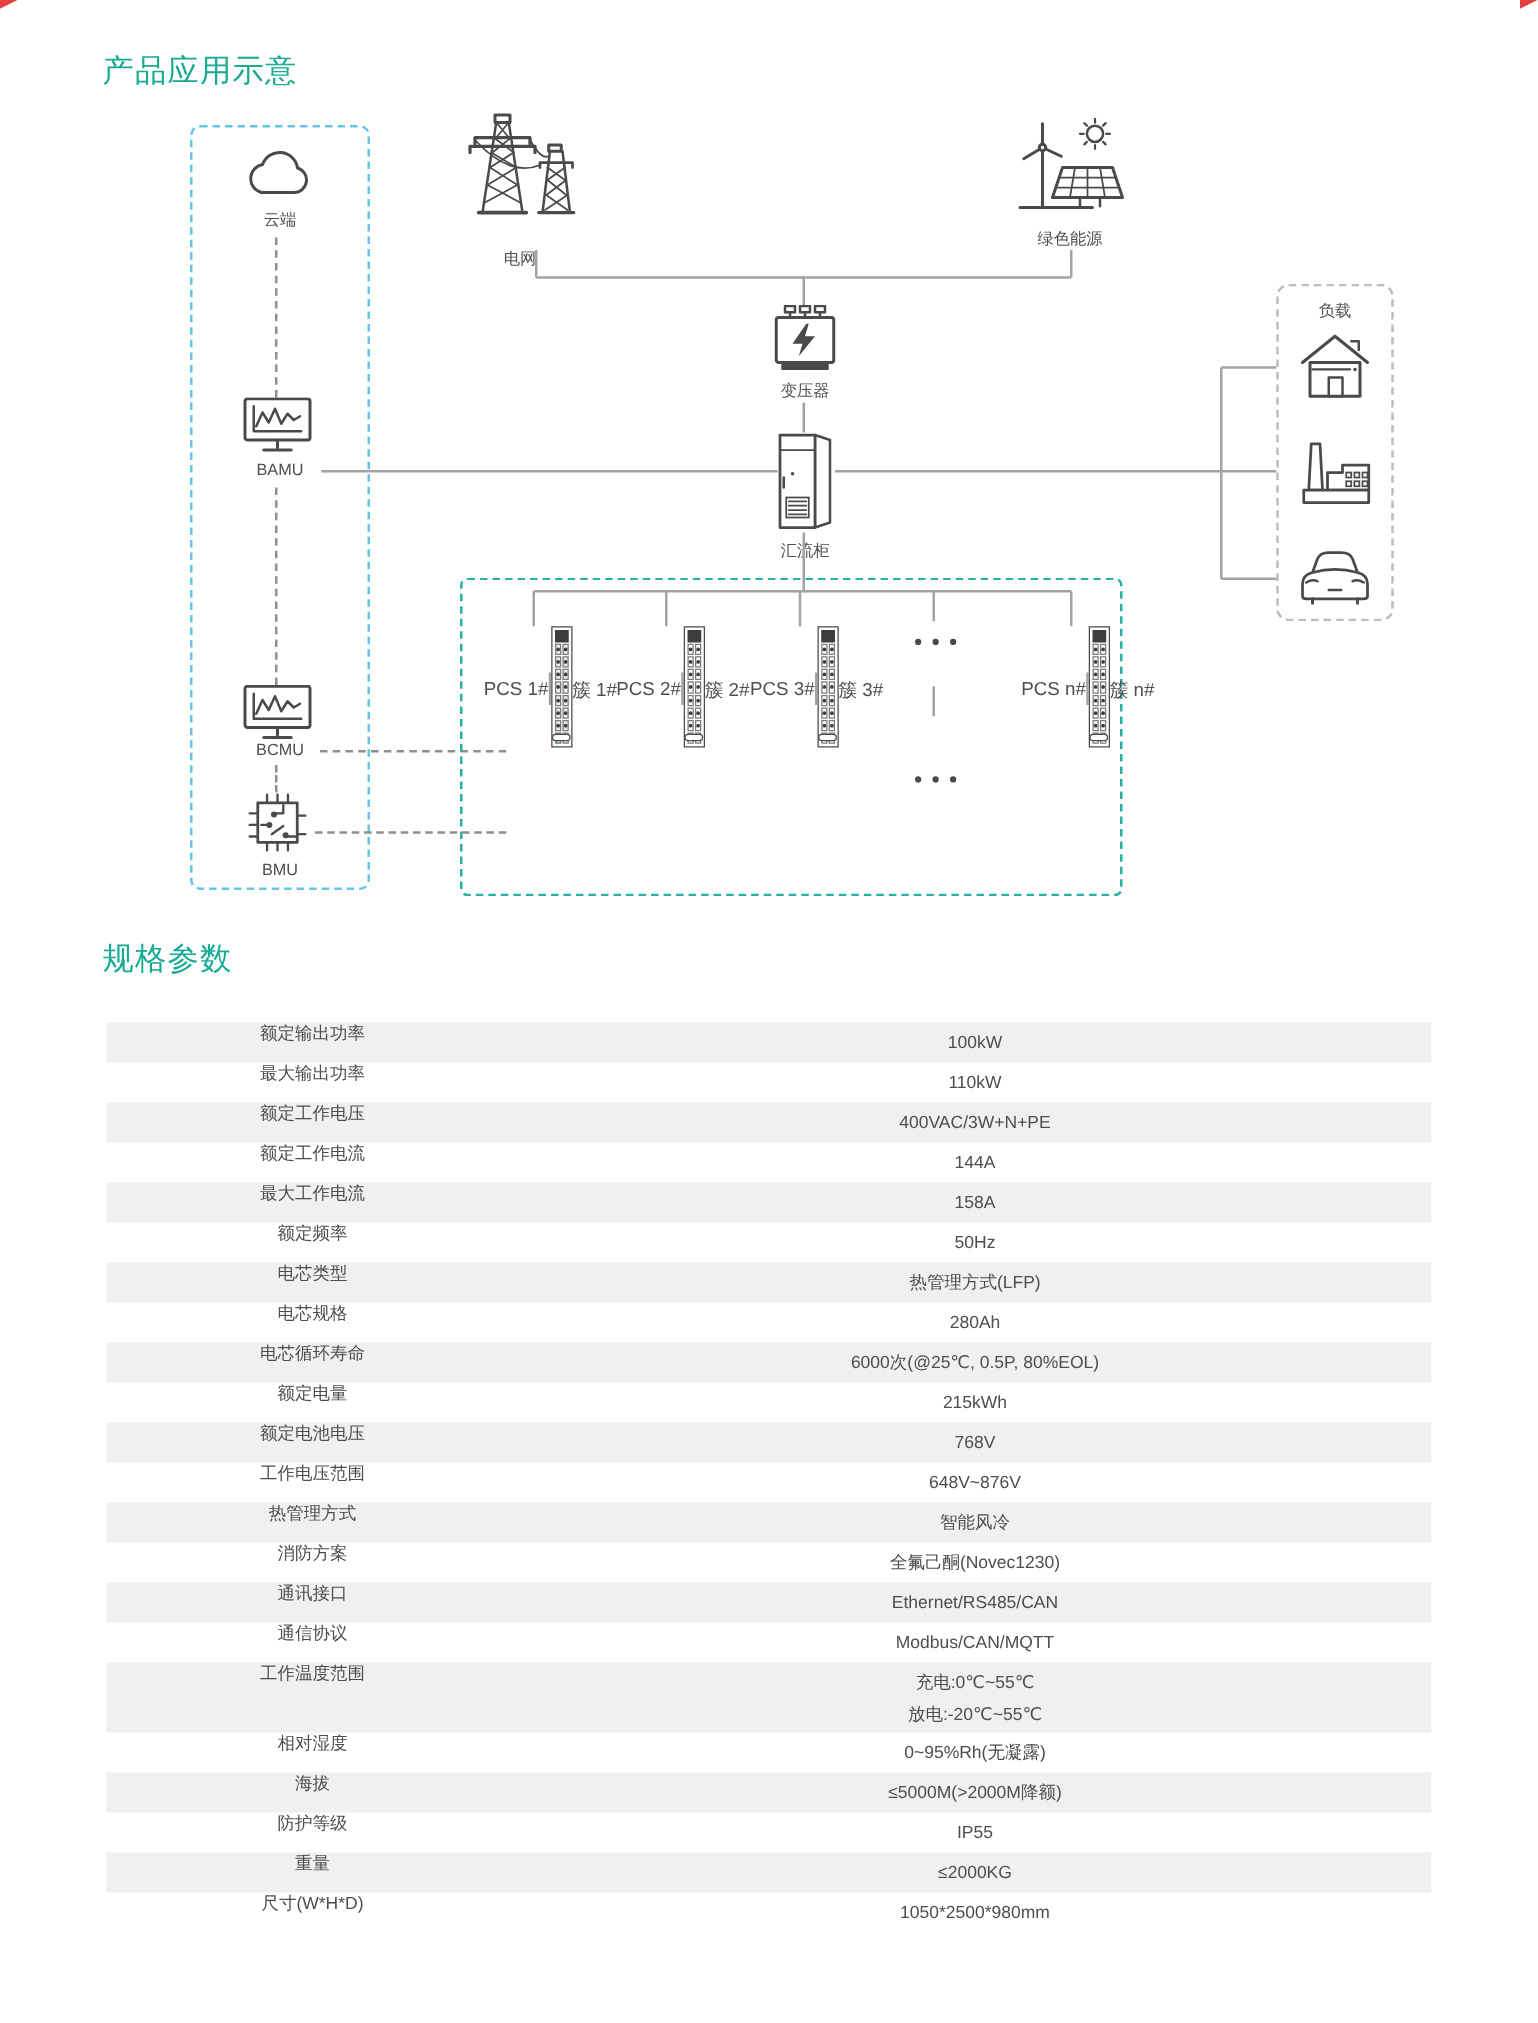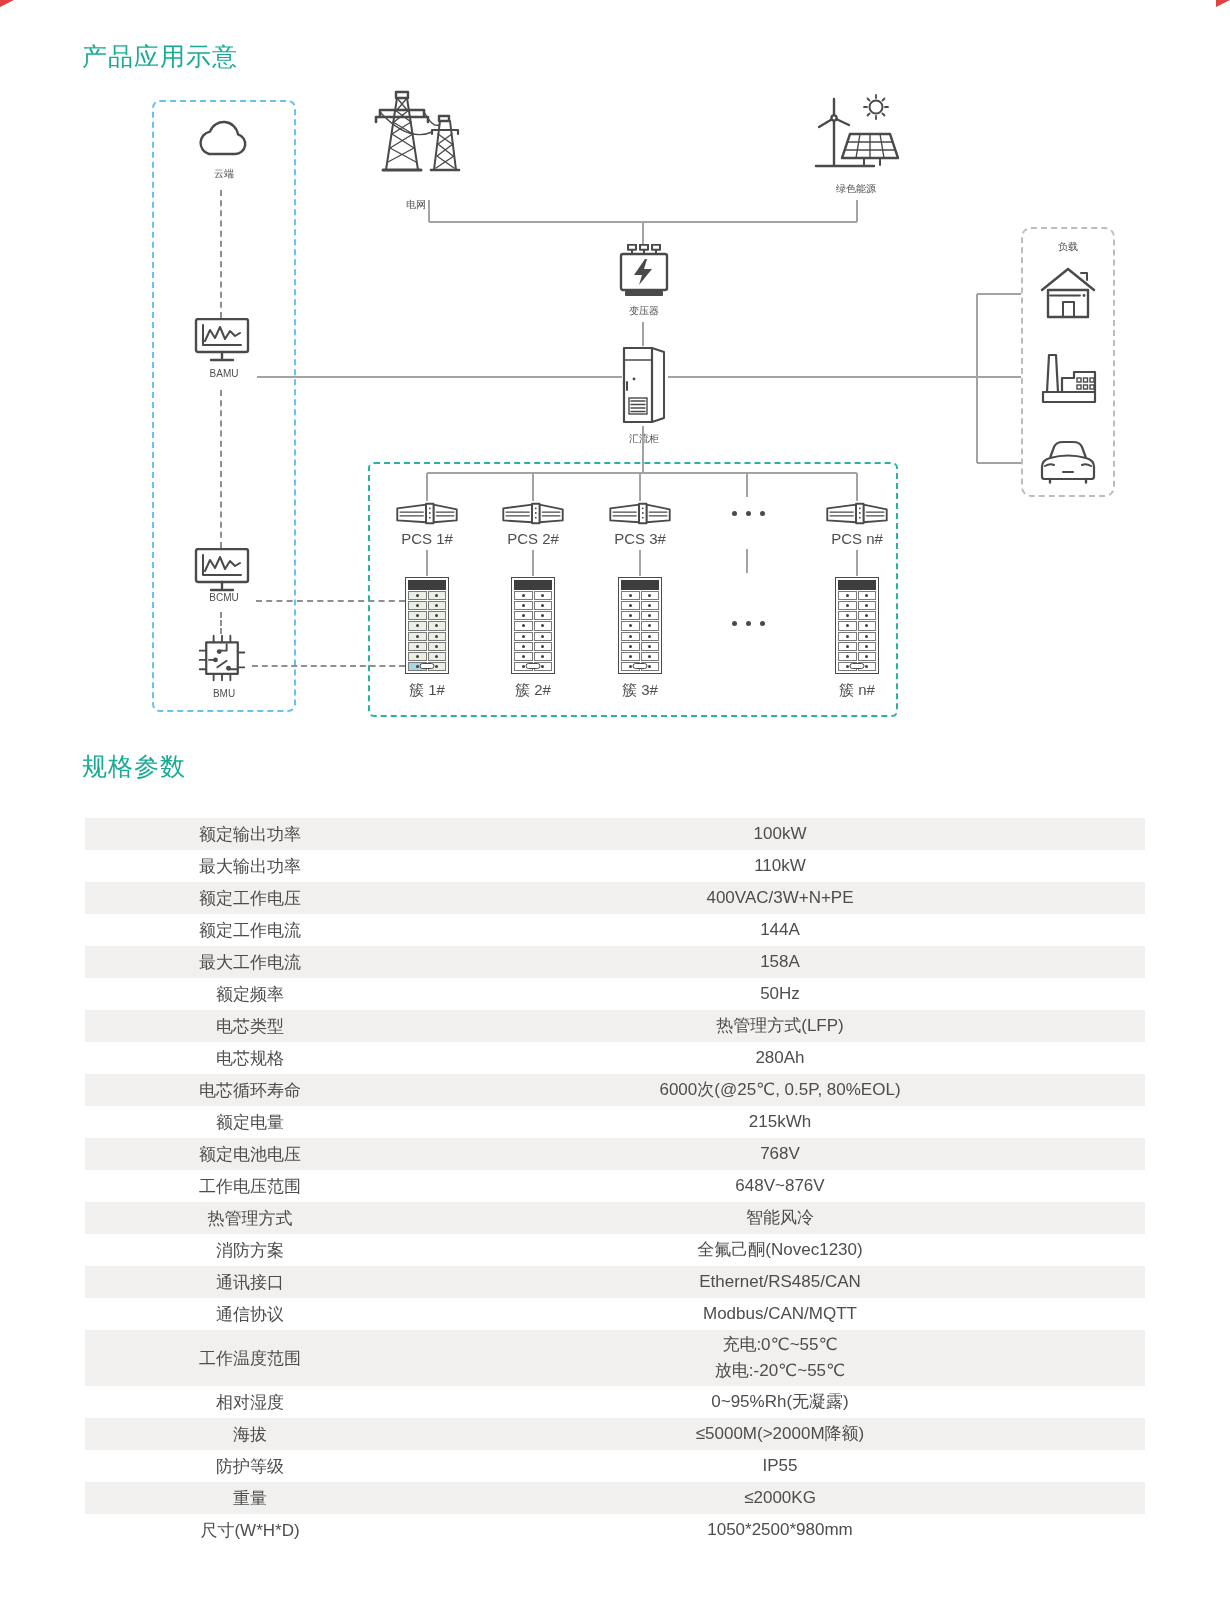--- a/index.html
+++ b/index.html
@@ -11,47 +11,47 @@
   .page{position:relative;width:1230px;height:1618px;background:#fff;overflow:hidden}
   .sec-title{position:absolute;left:82px;font-size:25px;font-weight:400;color:var(--accent);letter-spacing:1px}
   .corner{position:absolute;top:0;width:0;height:0;border-style:solid}
   .corner.l{left:0;border-width:7px 14px 0 0;border-color:#e34040 transparent transparent transparent}
   .corner.r{right:0;border-width:0 0 7px 14px;border-color:transparent transparent transparent #e34040}
   svg{display:block}
   svg .s{fill:none;stroke:var(--ink);stroke-width:2.4;stroke-linecap:round;stroke-linejoin:round}
   svg .s1{fill:none;stroke:var(--ink);stroke-width:1.4;stroke-linecap:round}
   svg .sw{fill:#fff;stroke:var(--ink);stroke-width:2.4;stroke-linejoin:round}
   svg .f{fill:var(--ink);stroke:none}
-  .dlabel{position:absolute;font-size:10px;color:#4f4f50;text-align:center}
+  .dlabel{position:absolute;font-size:13px;color:#4f4f50;text-align:center}
   .hline{position:absolute;height:0;border-top:2px solid var(--line)}
   .vline{position:absolute;width:0;border-left:2px solid var(--line)}
   .dhline{position:absolute;height:0;border-top:2px dashed var(--dline)}
   .dvline{position:absolute;width:0;border-left:2px dashed var(--dline)}
   .bluebox{position:absolute;border:2px dashed var(--blue-dash);border-radius:8px}
   .tealbox{position:absolute;border:2px dashed var(--teal-dash);border-radius:6px}
   .graybox{position:absolute;border:2px dashed var(--gray-dash);border-radius:10px}
   .dots{position:absolute;display:flex;gap:9px}
   .dots i{width:5px;height:5px;border-radius:50%;background:var(--ink)}
   
-  .unit{position:absolute;top:500px;width:80px;display:flex;flex-direction:column;align-items:center}
+  .unit{position:absolute;top:500px;width:80px;display:flex;flex-direction:row;align-items:center}
   .unit .pcs-label,.unit .cluster-label{font-size:15px;color:#4f4f50;white-space:nowrap}
   .unit .pcs-label{margin-top:4px}
   .unit .ustub{width:0;height:26px;border-left:2px solid var(--line);margin-top:3px}
   .rack{width:44px;height:97px;margin-top:1px;border:1.5px solid var(--ink);background:#fff;padding:2px;display:flex;flex-direction:column;gap:1px}
   .rack .hd{height:10px;background:#3d3d3e;flex:none}
   .rrow{display:flex;gap:1px;flex:1;position:relative}
   .rcell{flex:1;border:1px solid #7a7a7b;background:#fff;display:flex;align-items:center;justify-content:center}
   .rcell i{width:3px;height:3px;border-radius:50%;background:#3d3d3e}
   .plug{position:absolute;left:50%;top:50%;transform:translate(-50%,-50%);width:15px;height:6px;background:#fff;border:1.5px solid var(--ink);border-radius:3px}
   .unit.first .rcell{background:#e9efe2}
   .unit.first .brow .rcell:first-child{background:#a9d4e2}
   .cluster-label{margin-top:7px}
   
   .spec-table{position:absolute;left:85px;top:818px;width:1060px}
-  .srow{display:flex;align-items:center;min-height:32px;font-size:17px;color:var(--txt)}
+  .srow{display:flex;min-height:32px;font-size:14px;color:var(--txt)}
   .srow:nth-child(odd){background:var(--rowgray)}
   .lbl-cell{width:330px;text-align:center}
   .val-cell{flex:1;text-align:center;padding:2px 0}
   .val-cell div{line-height:26px}
 </style>
 </head>
 <body>
 
 <div class="page">
   <div class="corner l"></div>

